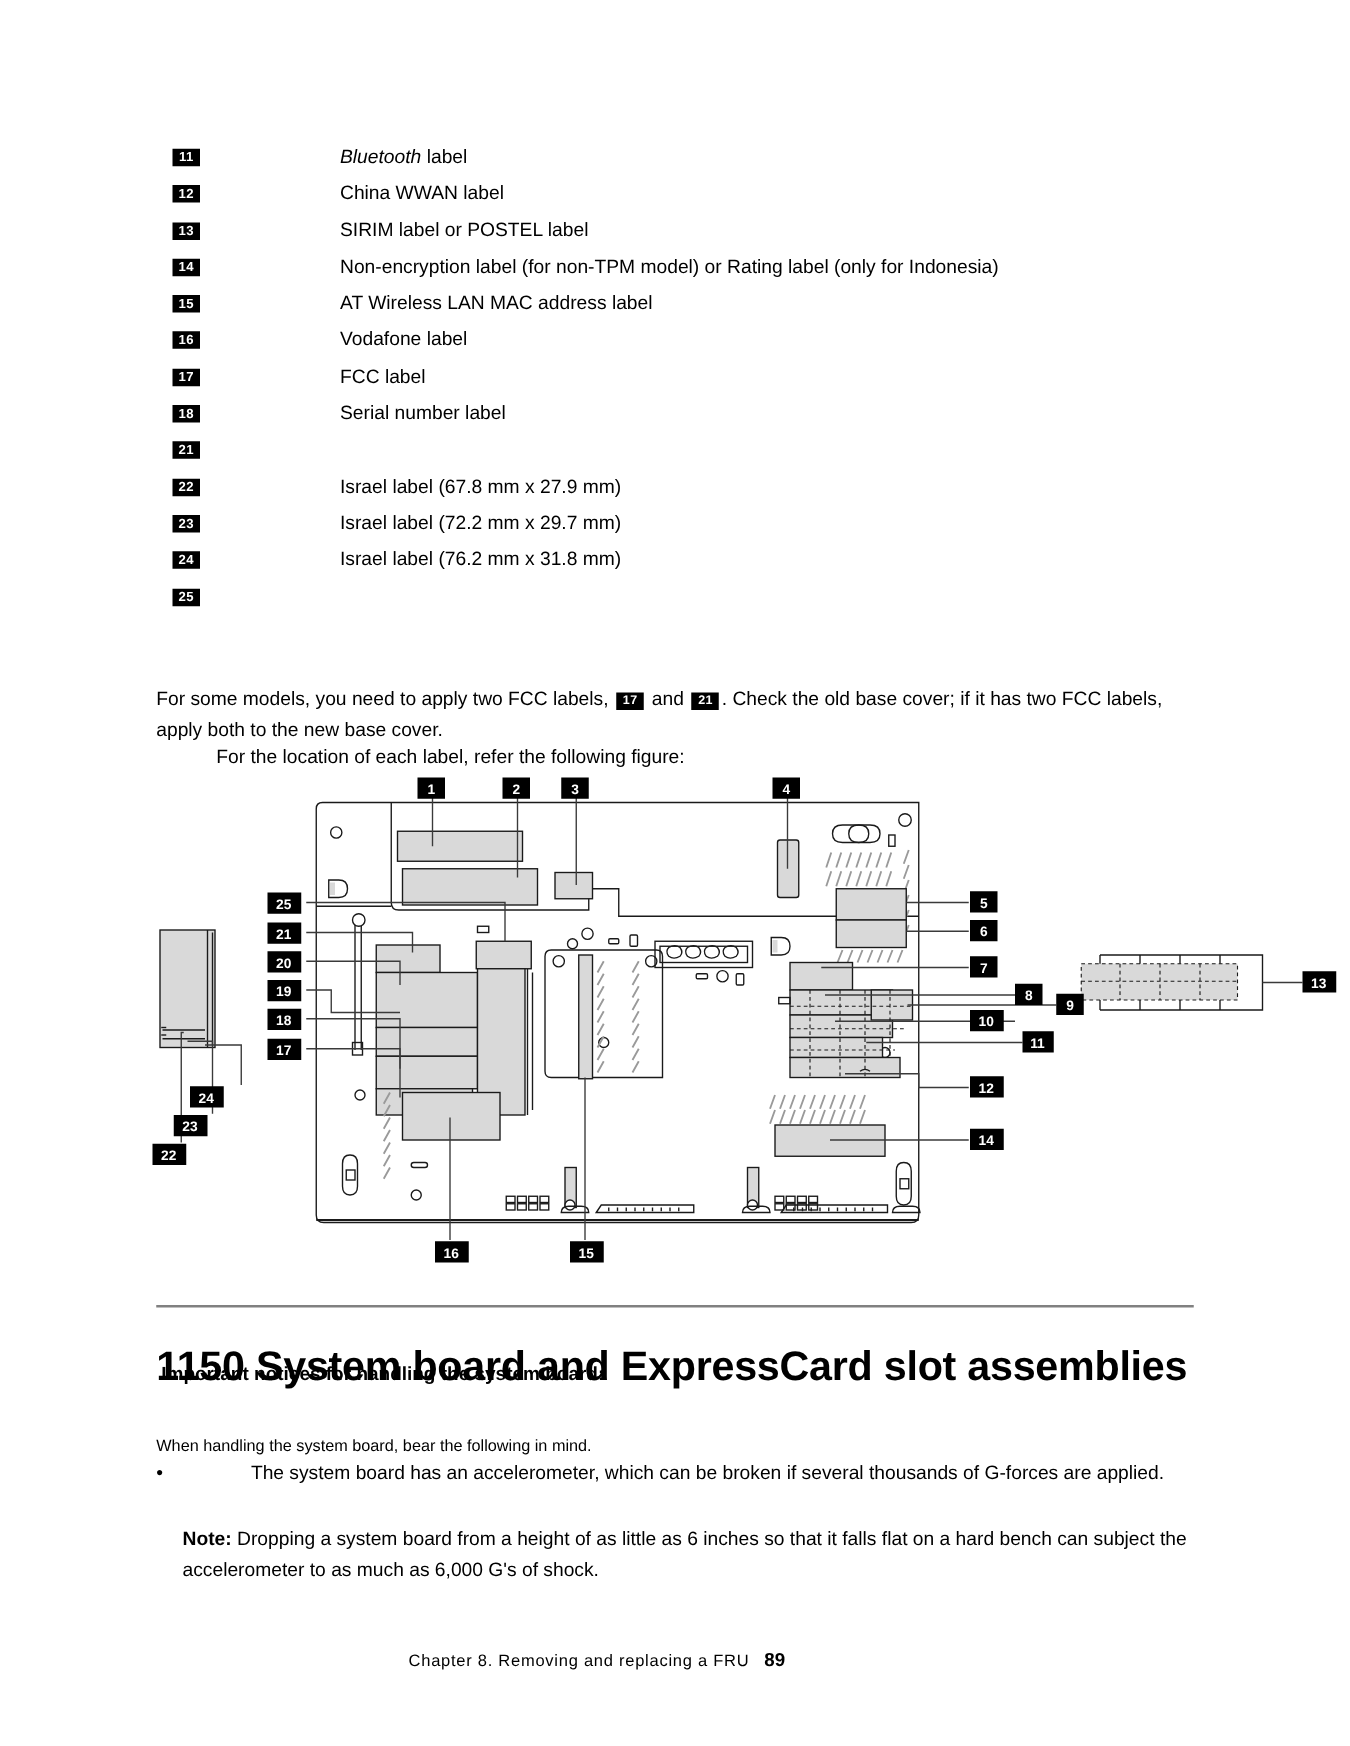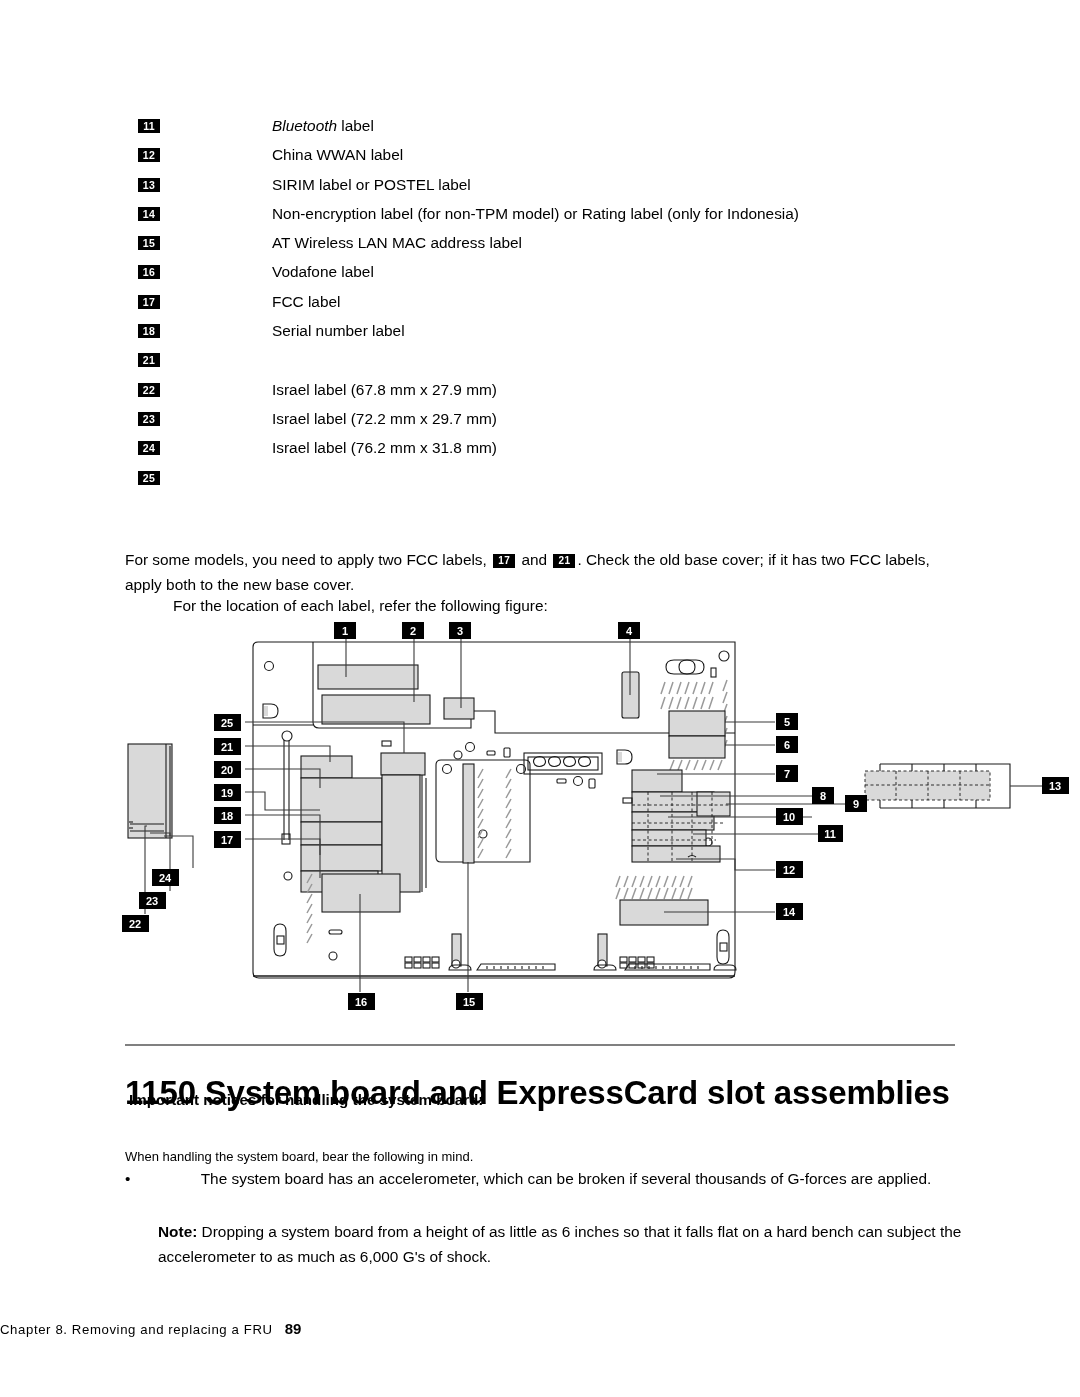--- a/index.html
+++ b/index.html
@@ -135,31 +135,30 @@
     white-space: nowrap;
     text-align: center;
   }
   #para-note {
     position: absolute;
     left: 146px;
     top: 1204px;
     width: 830px;
     font-size: 15.4px;
     line-height: 25px;
-    margin-left: 12px;
   }
   #para-note b { font-weight: bold; }
 
   
   #footer {
     position: absolute;
     left: 0;
     top: 1320px;
     width: 955px;
-    text-align: left;
+    text-align: center;
     font-size: 13.2px;
     white-space: nowrap;
   }
   #footer .chap { letter-spacing: 0.6px; }
   #footer .pageno {
     font-weight: bold;
     font-size: 15px;
     margin-left: 12px;
   }
 </style>

